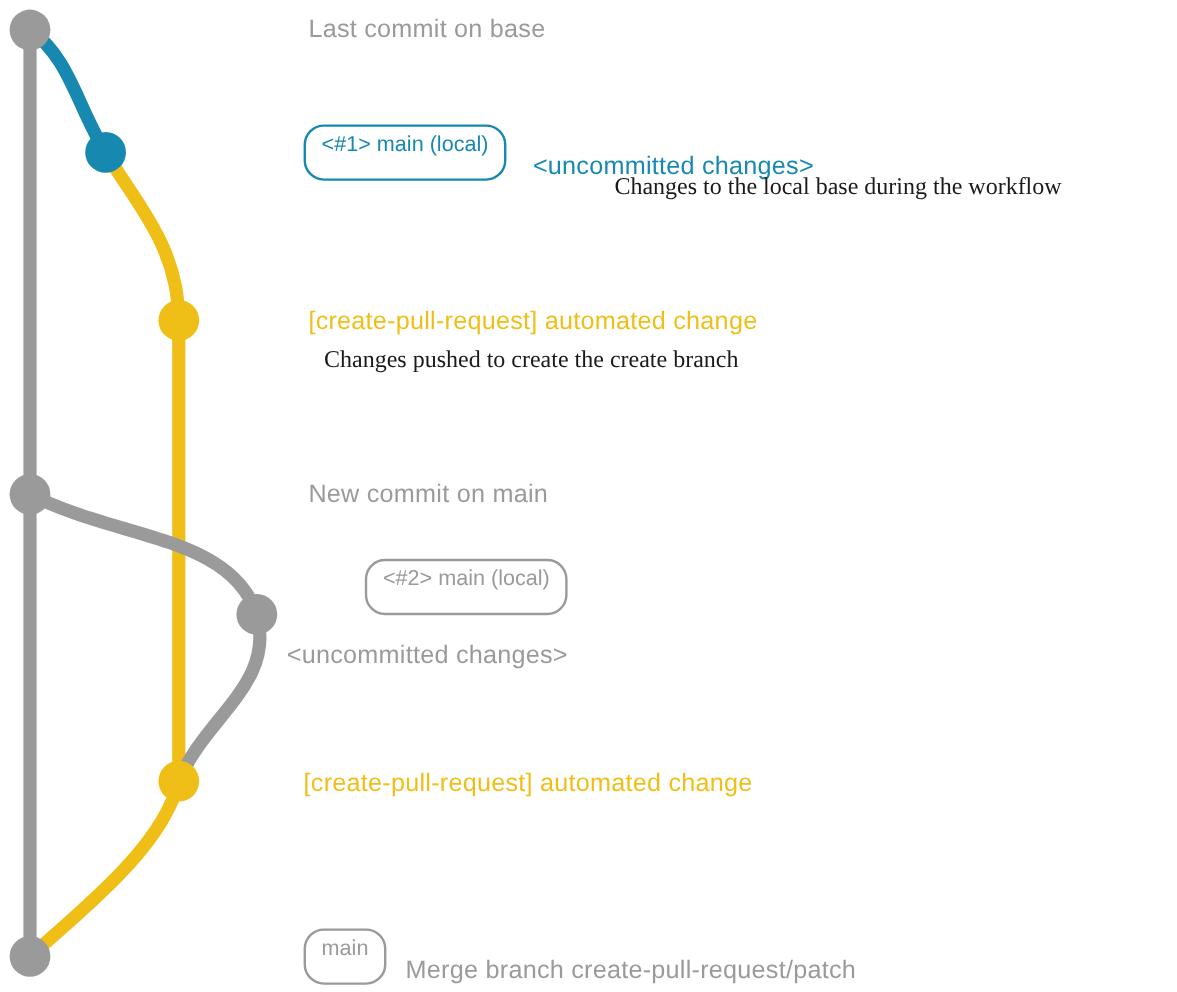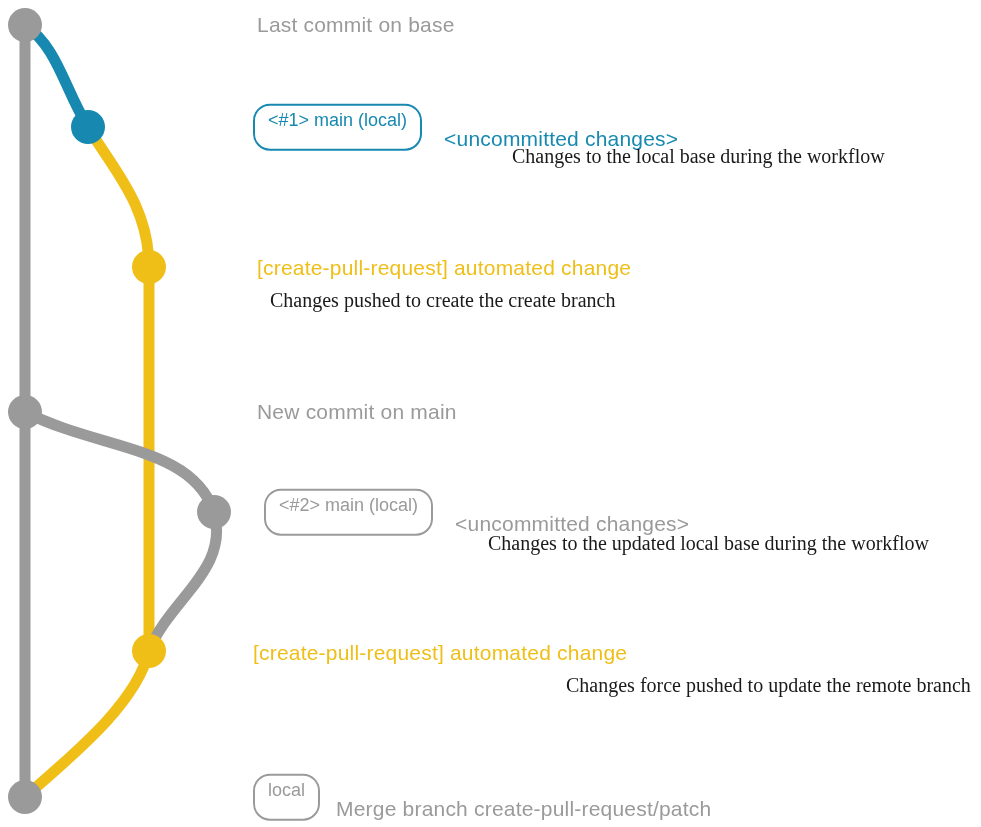--- a/index.html
+++ b/index.html
@@ -80,29 +80,27 @@
 
   <div class="row" style="left:257px;top:268px;">
     <span class="sans c-yellow">[create-pull-request] automated change</span>
   </div>
   <div class="desc" style="left:270px;top:300px;">Changes pushed to create the create branch</div>
 
   <div class="row" style="left:257px;top:412px;">
     <span class="sans c-gray">New commit on main</span>
   </div>
 
-  <div class="row" style="left:264px;top:512px;">
+  <div class="row" style="left:239px;top:512px;flex-direction:column;">
     <span class="badge c-gray">&lt;#2&gt; main (local)</span>
     <span class="sans c-gray">&lt;uncommitted changes&gt;</span>
   </div>
-  <div class="desc" style="left:488px;top:543px;">Changes to the updated local base during the workflow</div>
 
   <div class="row" style="left:253px;top:653px;">
     <span class="sans c-yellow">[create-pull-request] automated change</span>
   </div>
-  <div class="desc" style="left:566px;top:685px;">Changes force pushed to update the remote branch</div>
 
   <div class="row tight" style="left:253px;top:797px;">
-    <span class="badge c-gray">local</span>
+    <span class="badge c-gray">main</span>
     <span class="sans c-gray">Merge branch create-pull-request/patch</span>
   </div>
 
 </div>
 
 </body></html>

